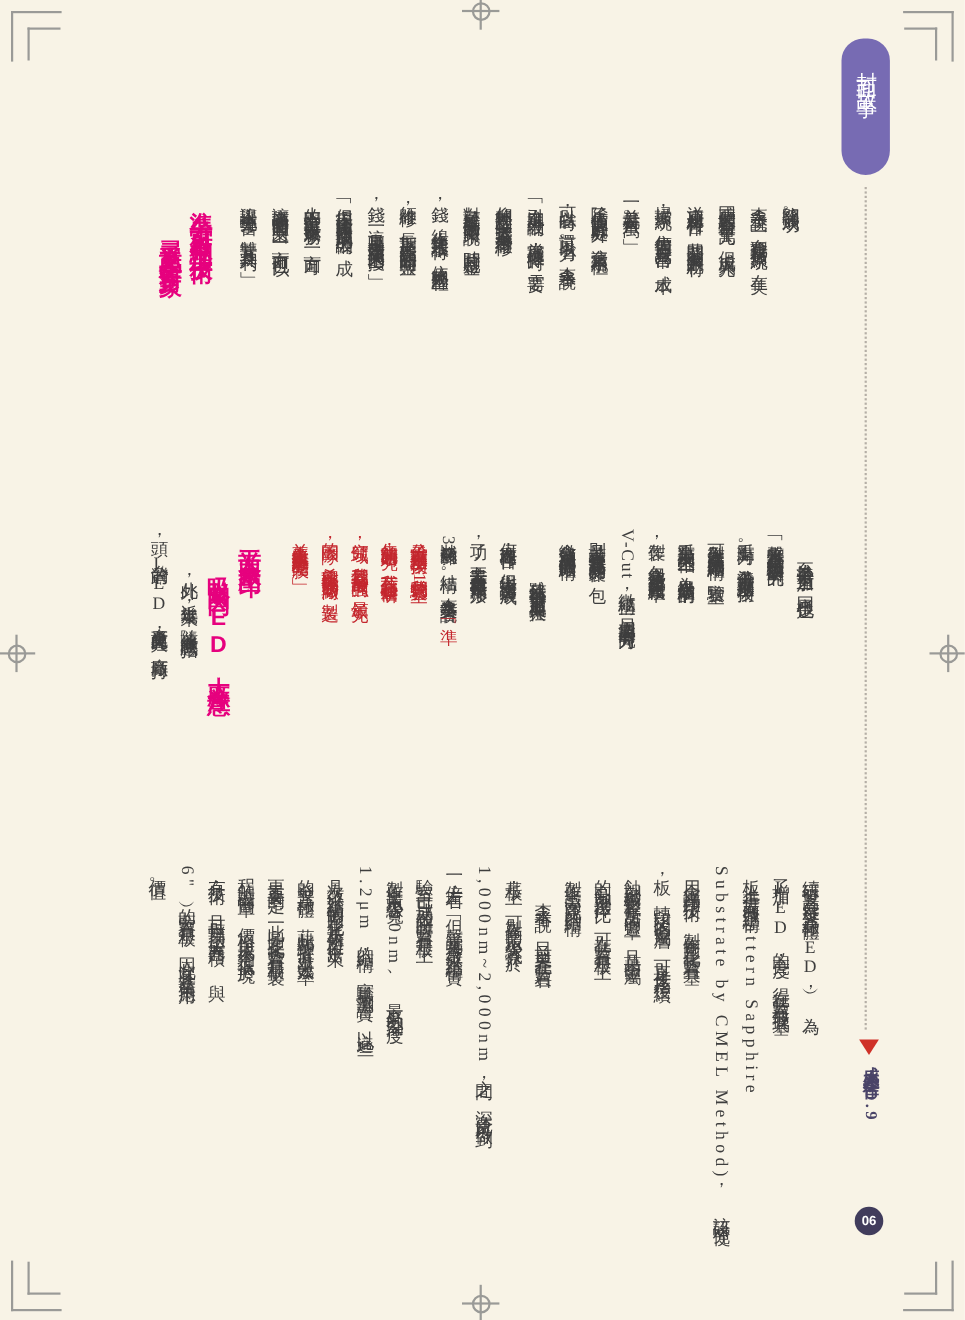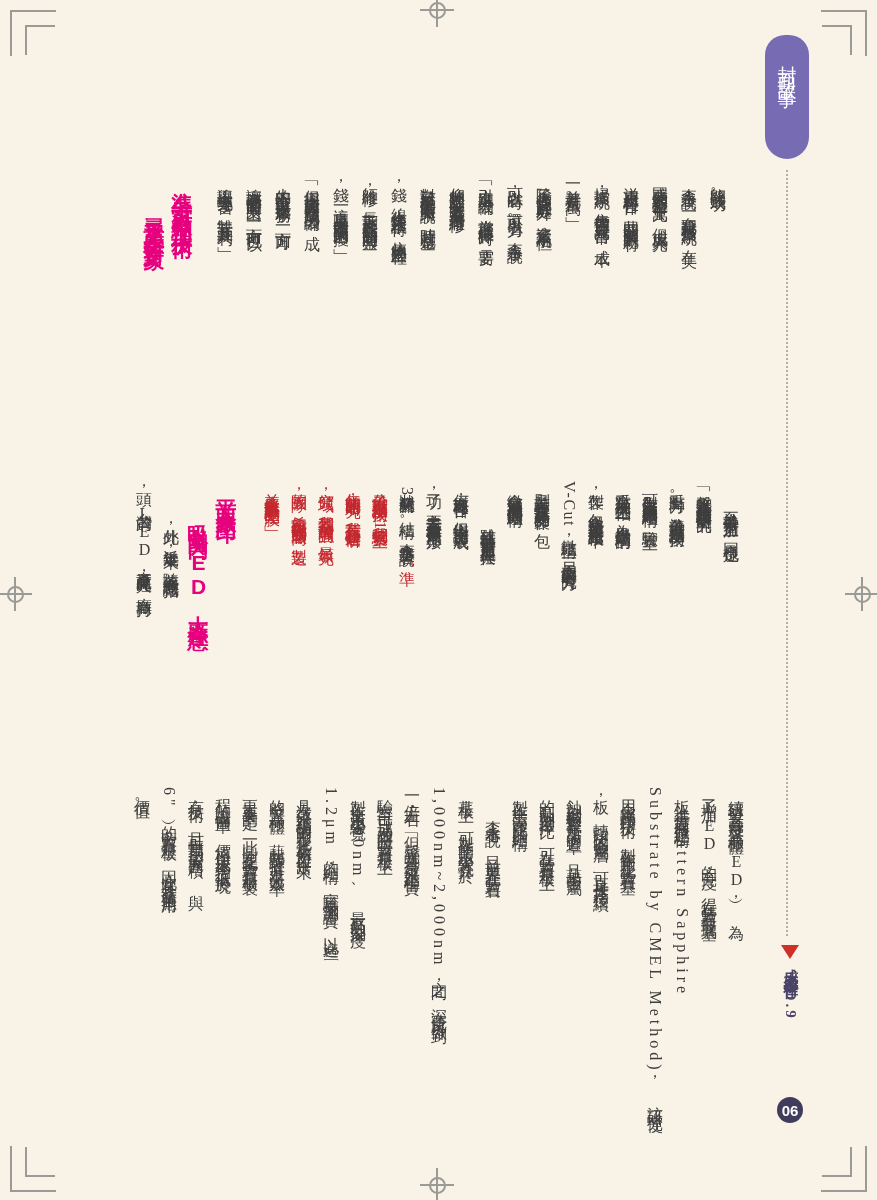--- a/index.html
+++ b/index.html
@@ -39,21 +39,21 @@
   .tab{position:absolute;left:765px;top:35px;width:44px;height:124px;background:#776bb3;
        border-radius:20px 20px 22px 22px;display:flex;justify-content:center;}
   .tab-label{writing-mode:vertical-rl;color:#ffffff;font-size:19px;letter-spacing:8px;
        margin-top:15px;font-family:"Liberation Serif","DejaVu Serif",serif;}
   .dotline{position:absolute;left:786px;top:170px;height:766px;width:0;border-left:2px dotted #b5aea6;}
   .tri{position:absolute;left:781px;top:945px;width:0;height:0;
        border-left:9px solid transparent;border-right:9px solid transparent;border-top:14px solid #cf3128;}
   .journal{position:absolute;left:781px;top:957px;writing-mode:vertical-rl;font-size:15px;
        color:#4a4468;letter-spacing:3px;font-weight:bold;}
   .badge{position:absolute;left:777px;top:1097px;width:26px;height:26px;border-radius:50%;
-       background:#413c5c;color:#fff;font-size:15px;font-weight:bold;display:flex;
+       background:#413c5c;color:#fff;font-size:12px;font-weight:bold;display:flex;
        align-items:center;justify-content:center;font-family:"Liberation Sans",sans-serif;}
 
   
   .band{position:absolute;writing-mode:vertical-rl;text-orientation:mixed;color:#3e3e3e;}
   .band .col{white-space:nowrap;}
   .band1{top:175px;right:144px;font-size:16px;letter-spacing:2px;}
   .band1 .col{line-height:29px;}
   .band2{top:481px;right:132px;font-size:16px;letter-spacing:1.5px;}
   .band2 .col{line-height:27px;}
   .band2b{top:481px;right:692px;font-size:16px;letter-spacing:1.5px;}

